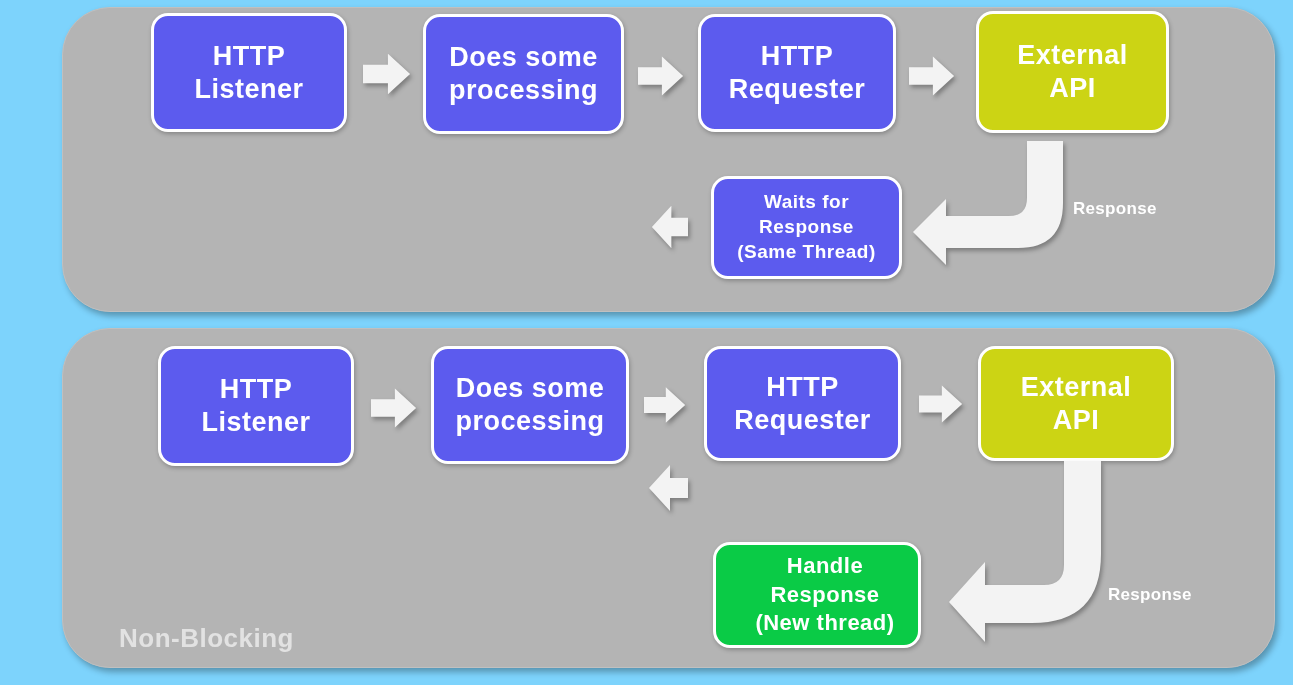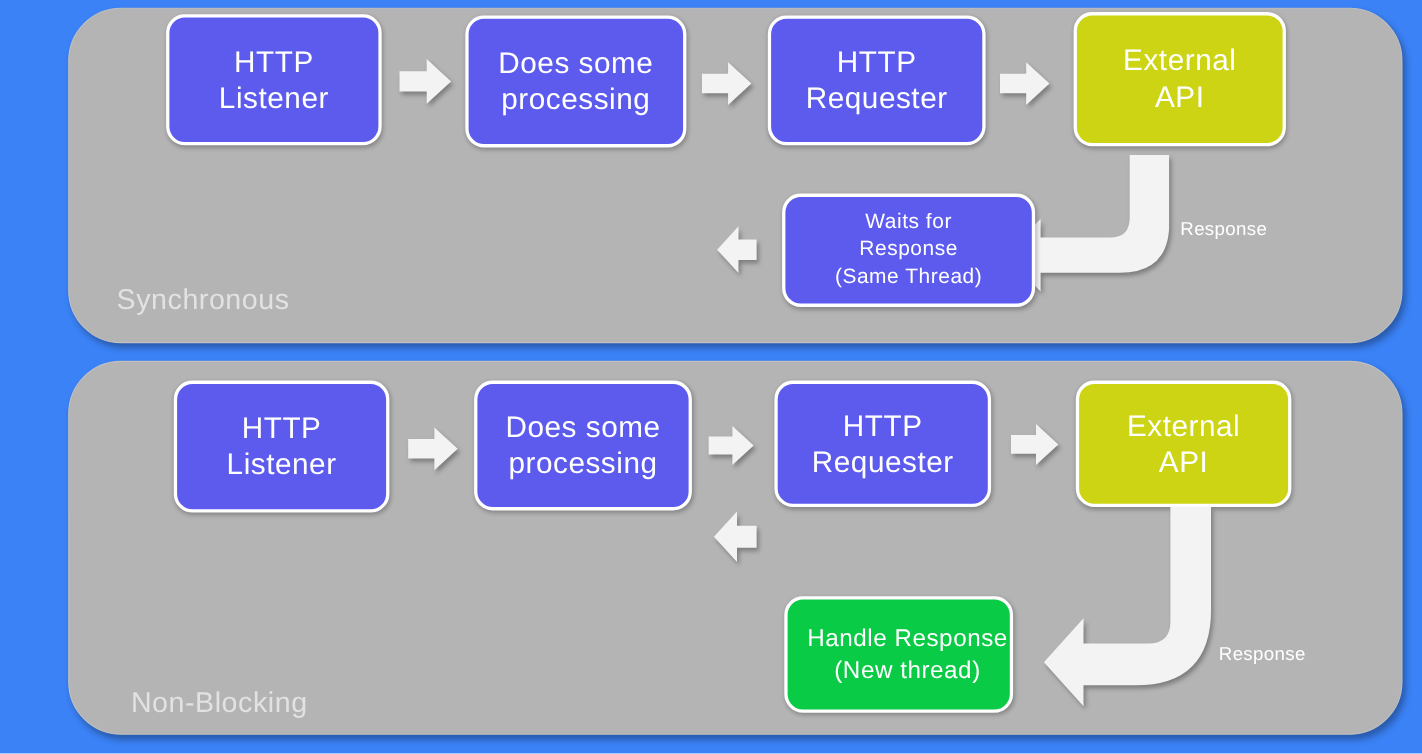--- a/index.html
+++ b/index.html
@@ -1,18 +1,19 @@
 <!DOCTYPE html>
 <html><head>
 <meta charset="utf-8">
 <style>
   html,body{margin:0;padding:0;background:#ffffff;}
   .canvas{
-    position:relative;width:1293px;height:685px;background:#3b82f6;overflow:hidden;
+    position:relative;width:1293px;height:685px;background:#7dd3fc;overflow:hidden;
     font-family:"Liberation Sans","DejaVu Sans",sans-serif;
+    font-weight:bold;
   }
   .panel{
     position:absolute;background:#b4b4b4;border:1px solid #c0c0c0;
     border-radius:48px;box-shadow:3px 4px 6px rgba(0,0,0,0.30);
   }
   .panel-sync{left:62px;top:7px;width:1211px;height:303px;}
   .panel-nb{left:62px;top:328px;width:1211px;height:338px;}
   .panel-label{
     position:absolute;color:#e2e2e2;font-size:26px;letter-spacing:0.5px;
     white-space:nowrap;
@@ -27,21 +28,21 @@
   }
   .purple{background:#5c5bee;}
   .yellow{background:#ccd414;}
   .green{background:#0acb46;padding-left:16px;}
   .big{font-size:27px;}
   
   .s-listener{left:88px;top:5px;width:196px;height:119px;}
   .s-does{left:360px;top:6px;width:201px;height:120px;}
   .s-requester{left:635px;top:6px;width:198px;height:118px;}
   .s-external{left:913px;top:3px;width:193px;height:122px;}
-  .s-waits{left:648px;top:168px;width:230px;height:103px;font-size:19px;line-height:1.3;}
+  .s-waits{left:648px;top:168px;width:191px;height:103px;font-size:19px;line-height:1.3;}
   
   .n-listener{left:95px;top:17px;width:196px;height:120px;}
   .n-does{left:368px;top:17px;width:198px;height:118px;}
   .n-requester{left:641px;top:17px;width:197px;height:115px;}
   .n-external{left:915px;top:17px;width:196px;height:115px;}
   .n-handle{left:650px;top:213px;width:208px;height:106px;font-size:22px;line-height:1.3;}
   .arrow{position:absolute;filter:drop-shadow(2px 3px 2px rgba(0,0,0,0.30));}
   .arrow svg{display:block;}
   
   .sa-1{left:300px;top:44px;}
@@ -111,21 +112,20 @@
     <div class="node purple s-waits">Waits for
 Response
 (Same Thread)</div>
 
     <div class="arrow sa-left">
       <svg width="37" height="48" viewBox="0 0 40 50">
         <path d="M40 15 H22 V2 L1 25 L22 48 V35 H40 Z" fill="#f3f3f3"></path>
       </svg>
     </div>
 
-    <div class="panel-label lbl-sync">Synchronous</div>
   </div>
 
   <div class="panel panel-nb">
 
     <div class="node purple big n-listener">HTTP
 Listener</div>
 
     <div class="arrow na-1">
       <svg width="46" height="44" viewBox="0 0 52 46">
         <path d="M0 13 H27 V1 L51 23 L27 45 V33 H0 Z" fill="#f3f3f3"></path>

